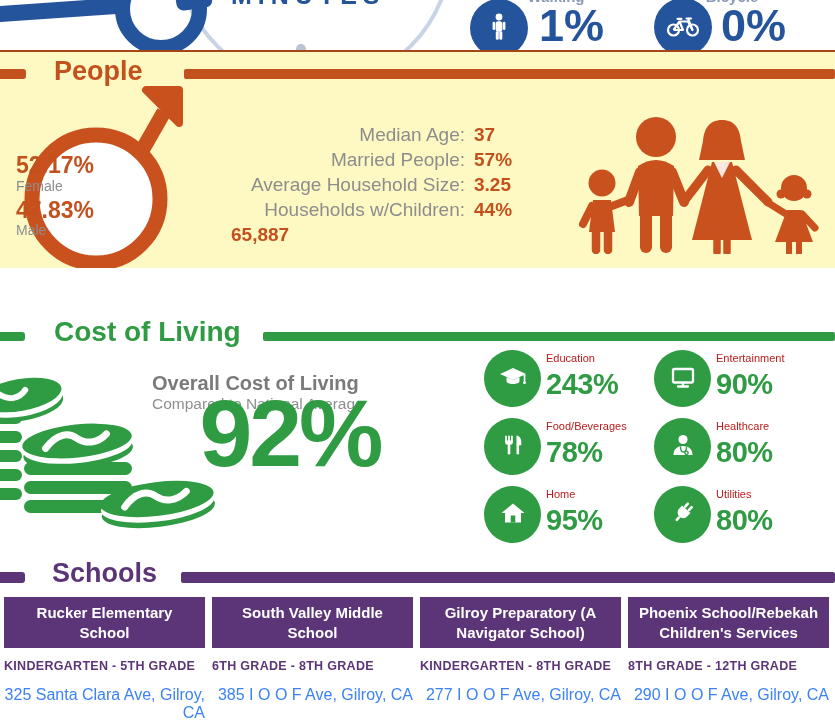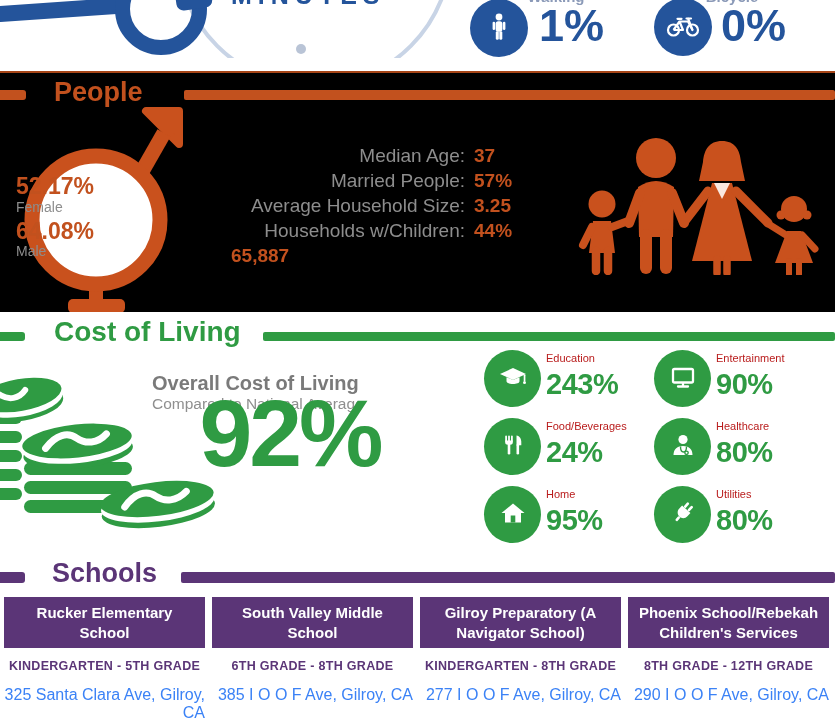--- a/index.html
+++ b/index.html
@@ -19,21 +19,21 @@
   .mode-label{top:-12px;width:120px;text-align:center;font-size:15px;font-weight:600;color:#8B9AB8;}
   .mode-circle{width:58px;height:58px;border-radius:50%;background:#24549B;display:flex;align-items:center;justify-content:center;}
   .mode-value{font-size:45px;font-weight:bold;color:#24549B;line-height:1;}
 
   
   .stub{left:0;border-radius:0 3px 3px 0;}
   .hbar{right:0;border-radius:2px;}
   .sec-title{font-weight:600;line-height:1.1;}
 
   
-  .sec-people{top:71px;height:254px;background:#000000;overflow:hidden;}
+  .sec-people{top:50px;height:218px;background:#fef9c3;overflow:hidden;}
   .people-topline{left:0;top:0;width:835px;height:2px;background:#A64517;}
   .p-stub{top:19px;width:26px;height:10px;background:#C2511E;}
   .p-title{left:54px;top:7px;font-size:27px;color:#C2511E;}
   .p-bar{left:184px;top:19px;height:10px;background:#C2511E;}
   .gender-text{text-align:left;left:16px;width:160px;line-height:1;}
   .g-pct{font-size:23px;font-weight:bold;color:#C2511E;}
   .g-lab{font-size:14px;color:#8D8D8D;}
   .stats{left:222px;top:72px;}
   .stat-row{display:flex;height:25px;line-height:25px;}
   .stat-label{width:243px;text-align:right;font-size:19px;color:#8D8D8D;}
@@ -53,21 +53,21 @@
   .cat-label{font-size:11px;color:#b91c1c;line-height:1;}
   .cat-value{font-size:29px;font-weight:bold;color:#2F9B43;letter-spacing:-0.5px;line-height:1;}
 
   
   .sec-schools{top:555px;height:165px;background:#fff;}
   .s-stub{top:17px;width:25px;height:11px;background:#5B3577;}
   .s-title{left:52px;top:4px;font-size:27px;color:#5B3577;}
   .s-bar{left:181px;top:17px;height:11px;background:#5B3577;}
   .school-head{top:42px;width:201px;height:51px;background:#5B3577;display:flex;align-items:center;justify-content:center;
                text-align:center;color:#fff;font-size:15px;font-weight:bold;line-height:1.3;box-sizing:border-box;padding:0 6px;}
-  .school-grade{top:104px;width:201px;text-align:center;font-size:12.5px;font-weight:bold;color:#5B3577;letter-spacing:0.3px;}
+  .school-grade{top:104px;width:201px;font-size:12.5px;font-weight:bold;color:#5B3577;letter-spacing:0.3px;}
   .school-addr{top:131px;width:201px;text-align:right;font-size:16px;color:#3b82f6;}
 </style>
 </head>
 <body>
 
 <div class="screen">
 
   <section class="sec-commute">
     <div class="abs arc"></div>
     <div class="abs arc-dot"></div>
@@ -117,21 +117,21 @@
           <rect x="77" y="175" width="14" height="44" rx="5"></rect>
           <rect x="56" y="194" width="57" height="14" rx="5"></rect>
           <polygon points="134,6 167,6 167,39" stroke="#C9511D" stroke-width="8" stroke-linejoin="round"></polygon>
         </g>
         <line x1="128" y1="70" x2="152" y2="28" stroke="#C9511D" stroke-width="15"></line>
         <circle cx="84" cy="115" r="64" fill="#fff" stroke="#C9511D" stroke-width="15"></circle>
       </svg>
     </div>
     <div class="abs gender-text g-pct" style="top:104px;">52.17%</div>
     <div class="abs gender-text g-lab" style="top:129px;">Female</div>
-    <div class="abs gender-text g-pct" style="top:149px;">64.08%</div>
+    <div class="abs gender-text g-pct" style="top:149px;">47.83%</div>
     <div class="abs gender-text g-lab" style="top:173px;">Male</div>
 
     <div class="abs stats">
       <div class="stat-row">
         <span class="stat-label">Median Age:</span>
         <span class="stat-value">37</span>
       </div>
       <div class="stat-row">
         <span class="stat-label">Married People:</span>
         <span class="stat-value">57%</span>
@@ -266,21 +266,21 @@
           <rect x="9.1" y="4.5" width="1.8" height="6.5" rx="0.9"></rect>
           <rect x="12" y="4.5" width="1.8" height="6.5" rx="0.9"></rect>
           <path d="M6.2 9.5 h7.6 v2.2 c0 1.3 -1.2 2 -2.5 2 h-2.6 c-1.3 0 -2.5 -0.7 -2.5 -2 z"></path>
           <rect x="8.7" y="12.5" width="2.6" height="11" rx="1.3"></rect>
           <path d="M17.5 4.5 c3.3 0.4 4.8 3.6 4.8 6.8 v3 h-4.8 z"></path>
           <rect x="17.5" y="13" width="2.6" height="10.5" rx="1.3"></rect>
         </svg>
       </span>
     </div>
     <div class="abs cat-label" style="left:546px;top:109px;">Food/Beverages</div>
-    <div class="abs cat-value" style="left:546px;top:126px;">24%</div>
+    <div class="abs cat-value" style="left:546px;top:126px;">78%</div>
 
     <div class="abs cat-circle" style="left:654px;top:106px;">
       <span>
         <svg width="30" height="28" viewBox="0 0 28 28">
           <circle cx="14" cy="8.5" r="4.6" fill="#fff"></circle>
           <path d="M4.5 24 c0-6 4-9 9.5-9 s9.5 3 9.5 9 z" fill="#fff"></path>
           <path d="M11.5 15.5 c0 3.2 1 5.5 3 5.5 s3-2.3 3-5.5" stroke="#2F9B43" stroke-width="1.4" fill="none"></path>
           <circle cx="17.5" cy="21.8" r="1.7" fill="none" stroke="#2F9B43" stroke-width="1.4"></circle>
         </svg>
       </span>

